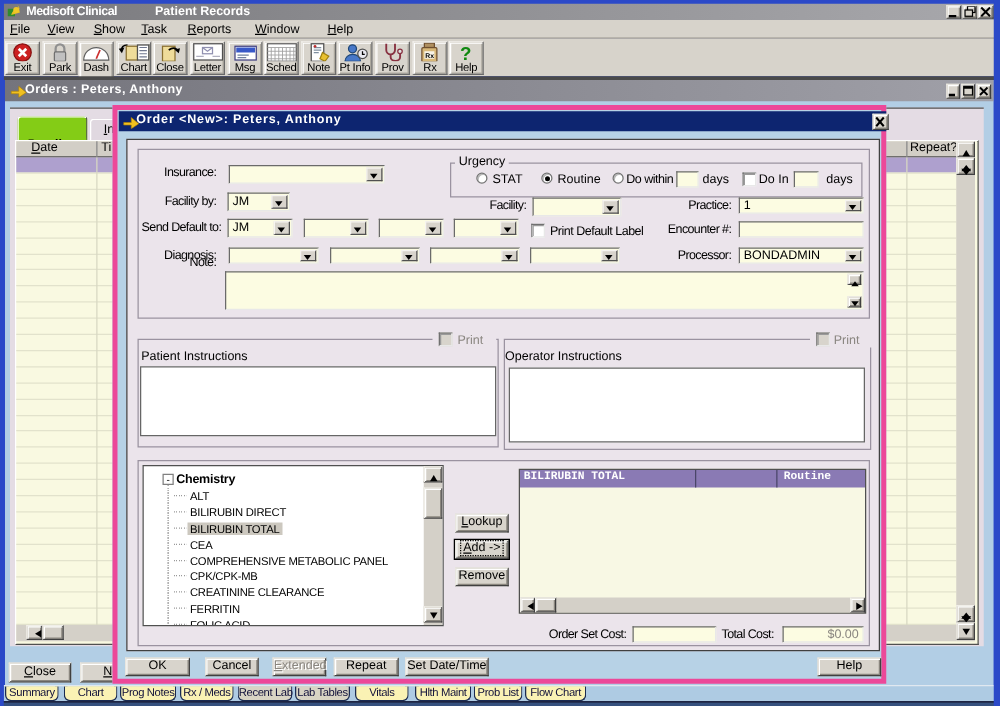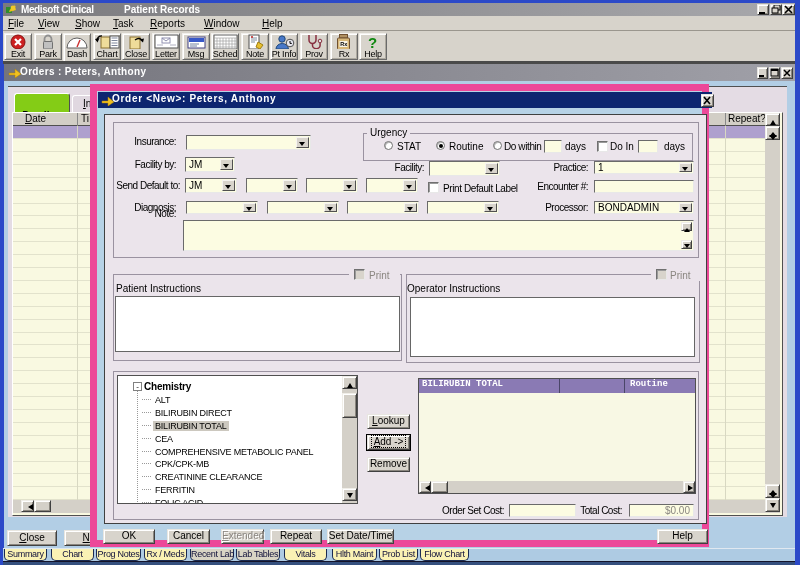--- a/index.html
+++ b/index.html
@@ -279,21 +279,21 @@
           </div>
         <div class="sbbtn" style="left:21px;top:0;width:17px;height:12px;"></div>
       </div>
     </div>
   </div>
 
   <div class="btn" style="left:3px;top:466px;width:50px;height:16px;padding-top:1px;"><u>C</u>lose</div>
   <div class="btn" style="left:60px;top:466px;width:50px;height:16px;padding-top:1px;"><u>N</u>e</div>
 </div>
 
-<div class="abs" style="left:90px;top:84px;width:619px;height:463px;background:#B7D2E6;border:7px solid #ec4899;">
+<div class="abs" style="left:90px;top:84px;width:619px;height:463px;background:#B7D2E6;border:4px solid #ec4899;">
 
   <div class="abs" style="left:1px;top:1px;width:614px;height:16px;background:#0D2570;">
     <svg class="abs" style="left:3px;top:3px;" width="14" height="11" viewBox="0 0 14 11">
         <path d="M1 6 L7 6 L7 2 L13 7 L7 11 L7 8 L1 8 Z" fill="#F0C020" stroke="#B08000" stroke-width="0.5"></path>
       </svg>
     <span class="abs" style="left:14px;top:1px;font-weight:bold;color:#FFF;letter-spacing:0.7px;">Order &lt;New&gt;: Peters, Anthony</span>
     <div class="btn" style="left:603px;top:2px;width:13px;height:13px;"><svg width="11" height="11" viewBox="0 0 11 11">
           <path d="M2 2 L8 9 M8 2 L2 9" stroke="#000" stroke-width="1.6"></path>
         </svg></div>
   </div>

